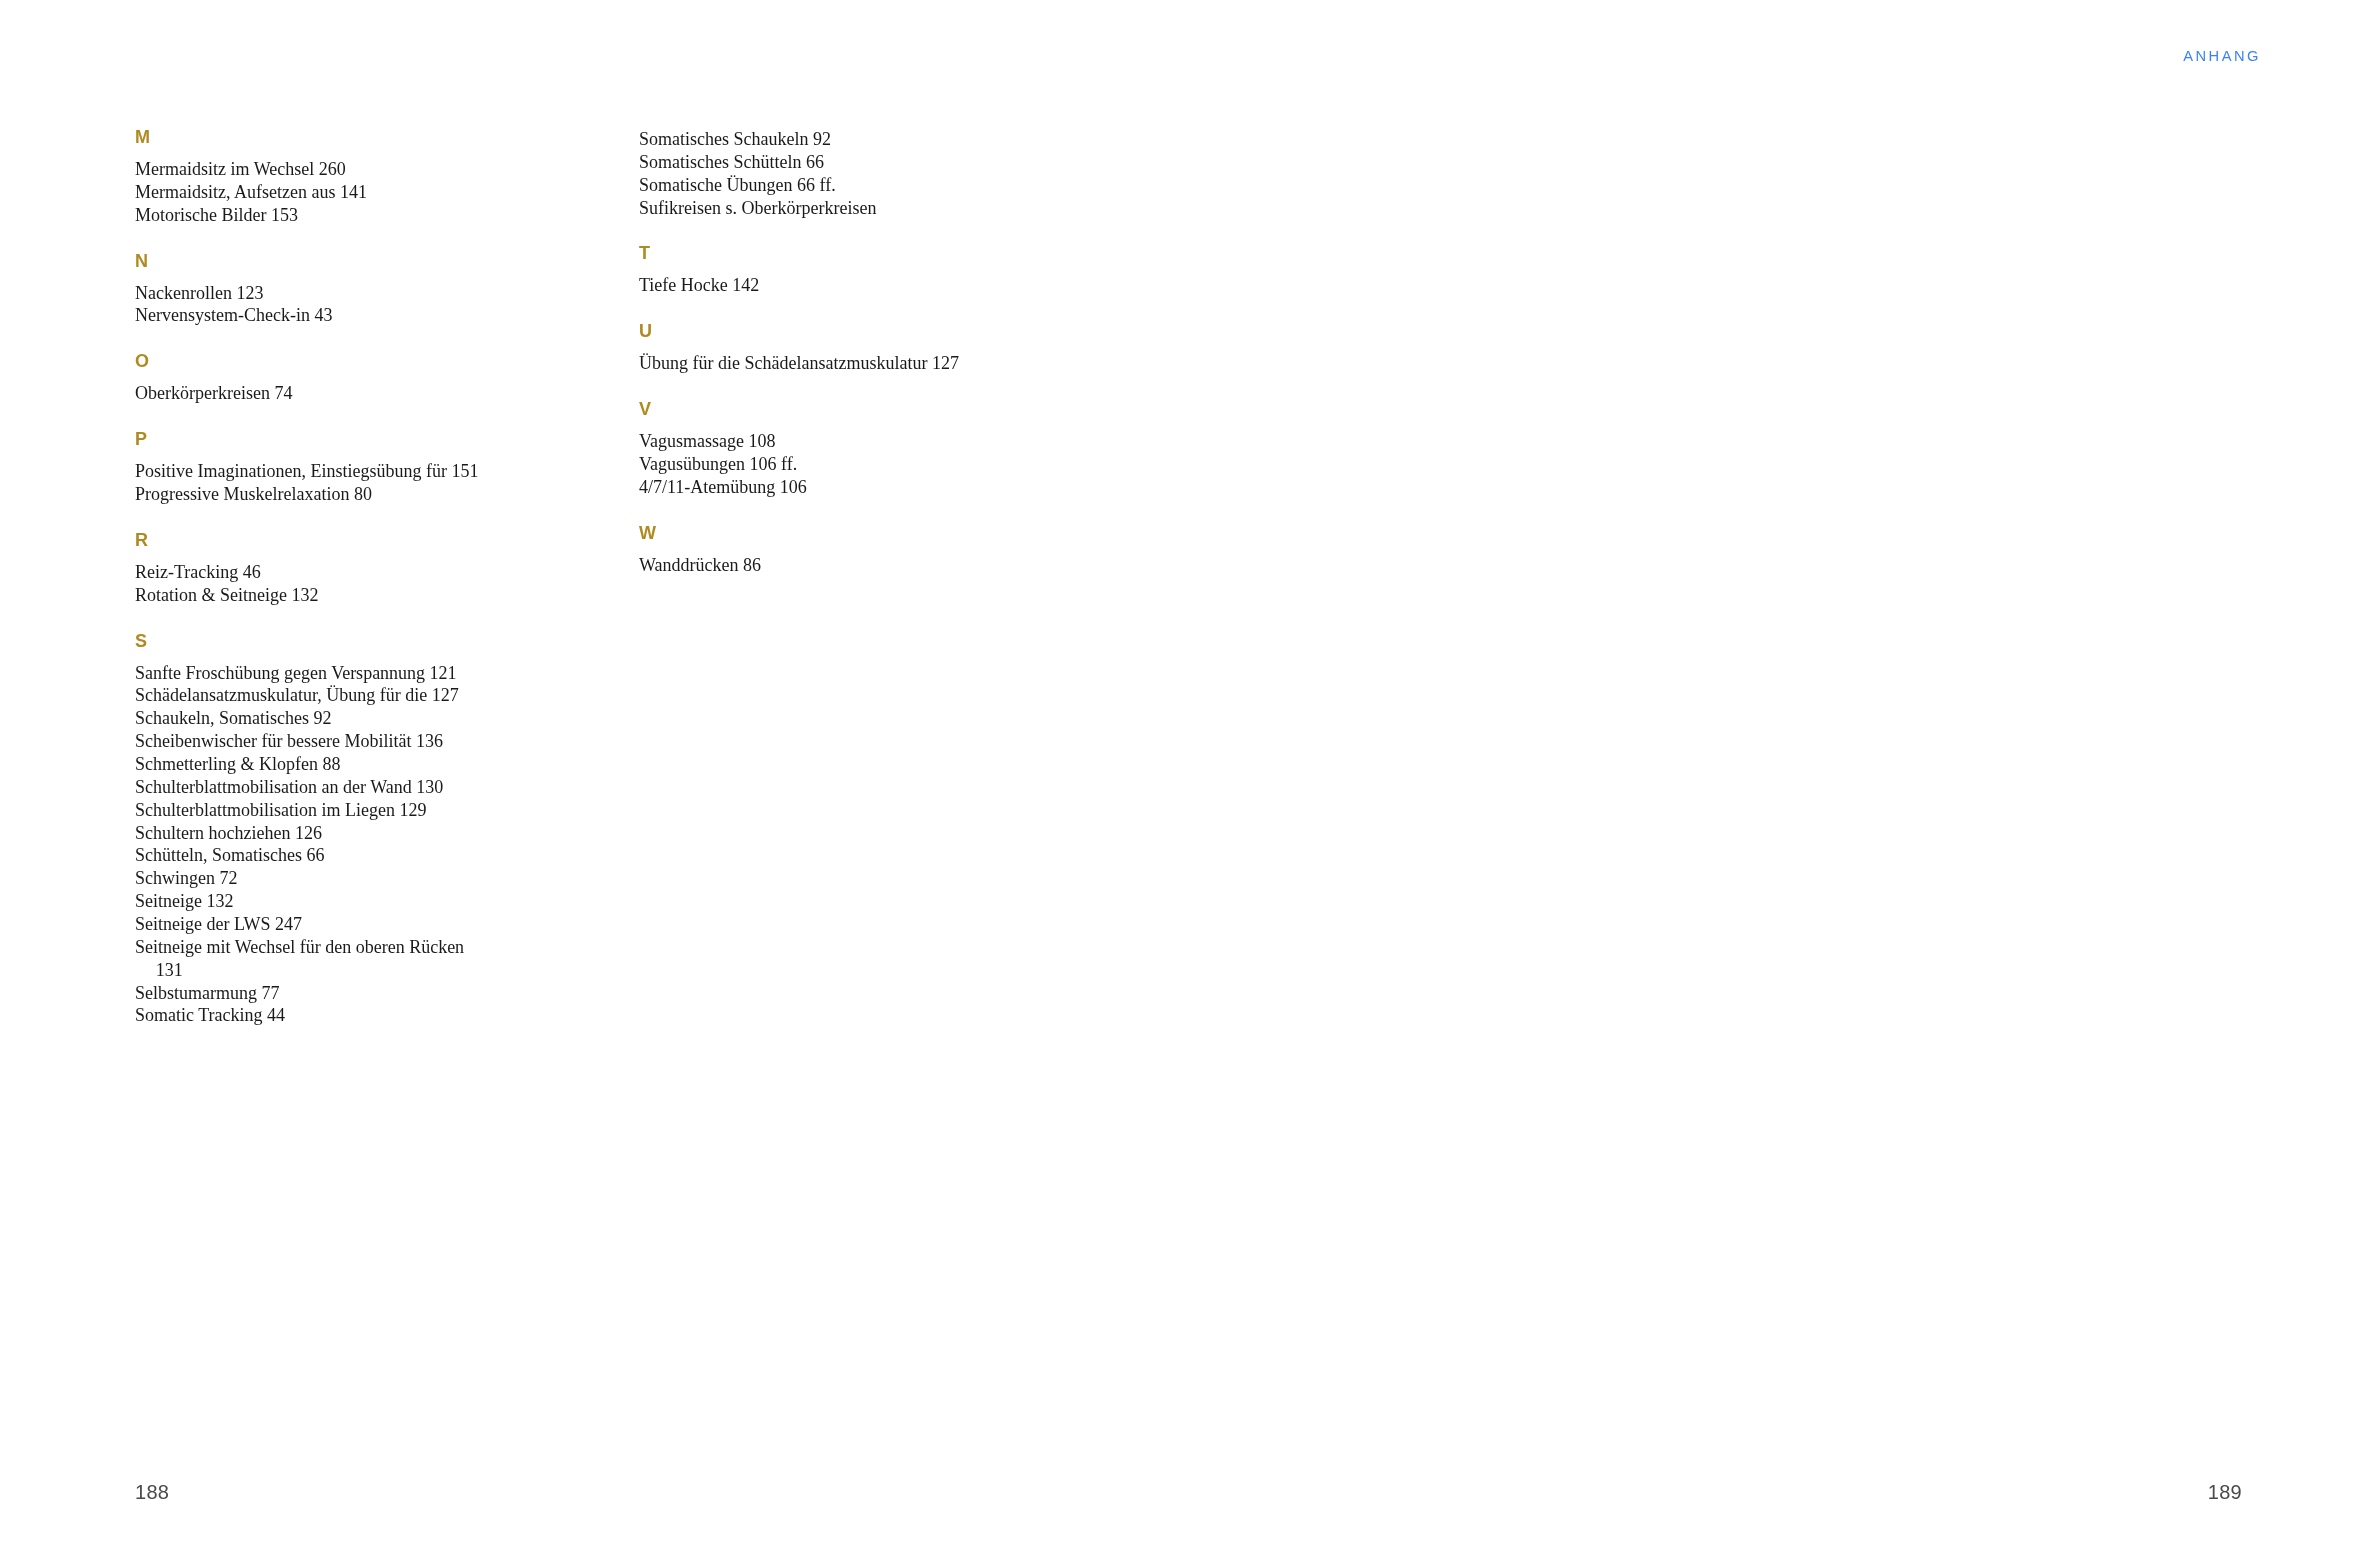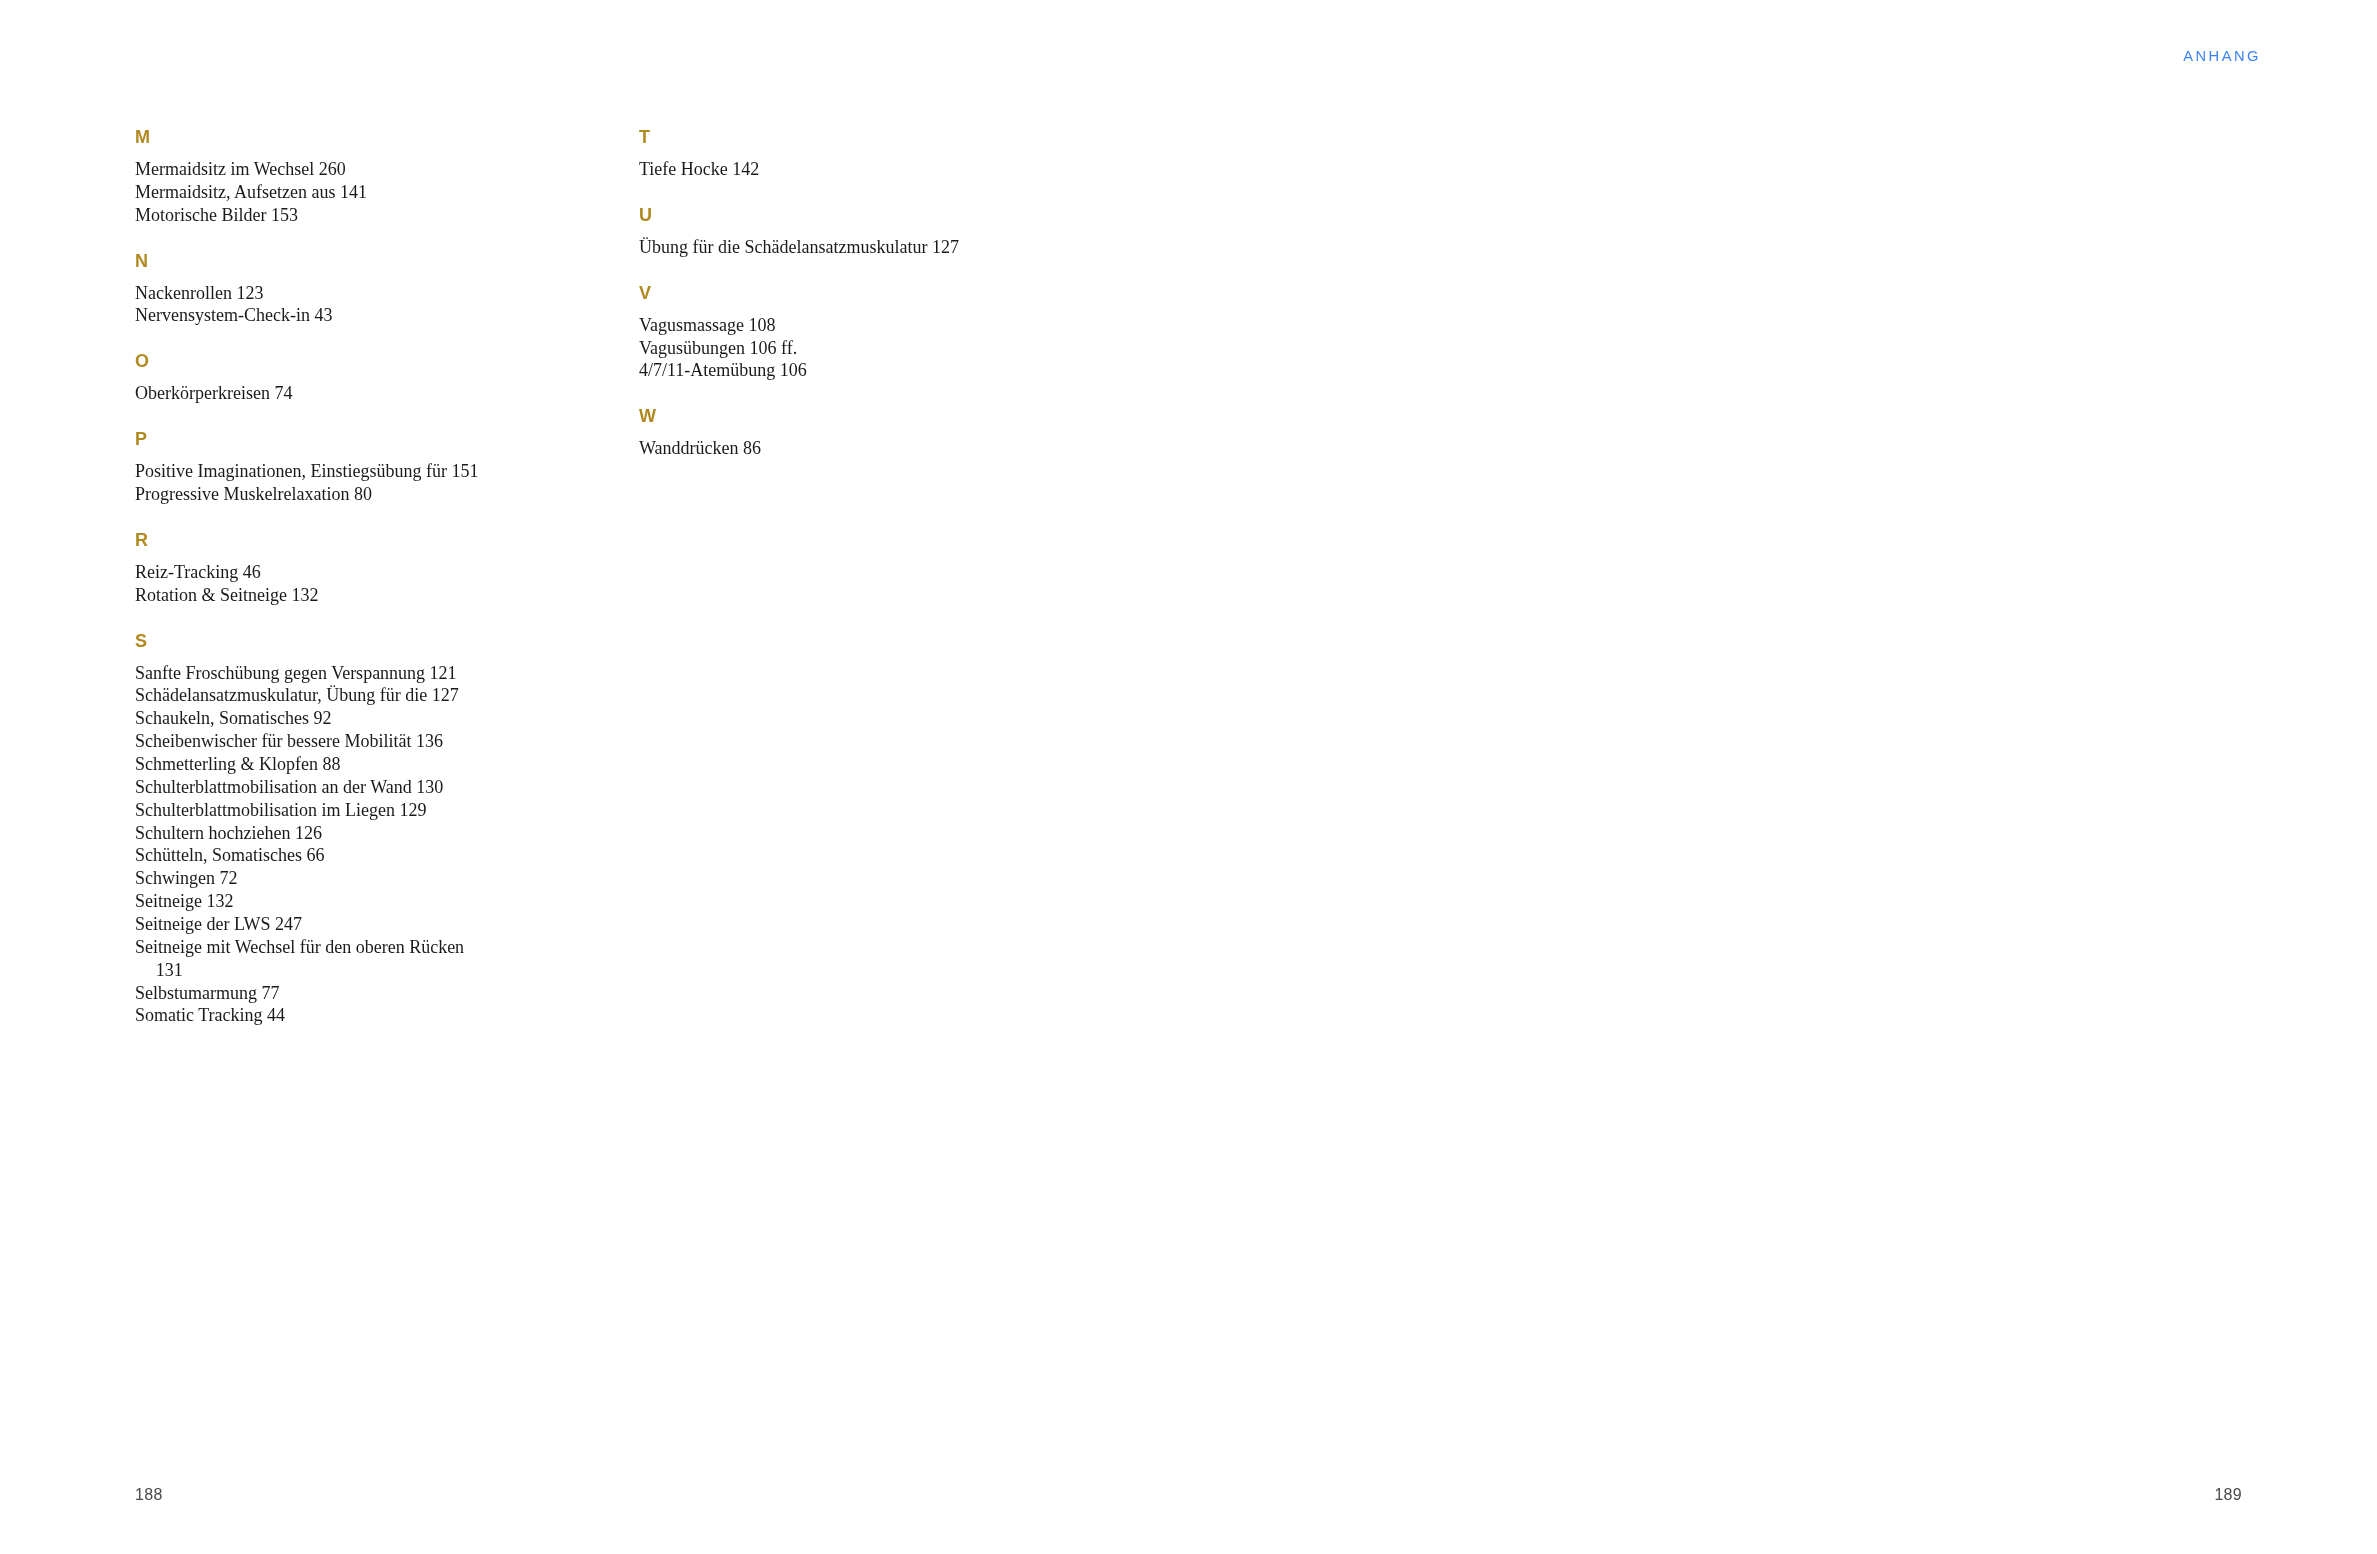--- a/index.html
+++ b/index.html
@@ -21,21 +21,21 @@
     position:absolute;top:48px;right:116px;
     font-family:"Liberation Sans", sans-serif;
     font-size:14.7px;letter-spacing:2.5px;
     color:#3b82f6;font-weight:400;
   }
 
   
   .folio{
     position:absolute;bottom:51px;
     font-family:"Liberation Sans", sans-serif;
-    font-size:16px;color:#4a4a4a;letter-spacing:0.3px;
+    font-size:20px;color:#4a4a4a;letter-spacing:0.3px;
   }
   .folio-left{left:135px;}
   .folio-right{right:135px;margin-left:41px;}
 
   
   .index-wrap{
     position:absolute;top:128px;left:135px;
     width:968px;
     display:flex;gap:40px;
   }
@@ -110,20 +110,26 @@
             <div class="idx-entry">Schwingen 72</div>
             <div class="idx-entry">Seitneige 132</div>
             <div class="idx-entry">Seitneige der LWS 247</div>
             <div class="idx-entry">Seitneige mit Wechsel für den oberen Rücken</div>
             <div class="idx-entry cont">131</div>
             <div class="idx-entry">Selbstumarmung 77</div>
             <div class="idx-entry">Somatic Tracking 44</div>
           </div>
         </div>
       <div class="index-col" id="idx-col-2">
+          <div class="idx-group" style="margin-top: 0px;">
+            <div class="idx-entry">Somatisches Schaukeln 92</div>
+            <div class="idx-entry">Somatisches Schütteln 66</div>
+            <div class="idx-entry">Somatische Übungen 66 ff.</div>
+            <div class="idx-entry">Sufikreisen s. Oberkörperkreisen</div>
+          </div>
           <div class="idx-group">
             <div class="idx-letter">T</div>
             <div class="idx-entry">Tiefe Hocke 142</div>
           </div>
           <div class="idx-group">
             <div class="idx-letter">U</div>
             <div class="idx-entry">Übung für die Schädelansatzmuskulatur 127</div>
           </div>
           <div class="idx-group">
             <div class="idx-letter">V</div>

